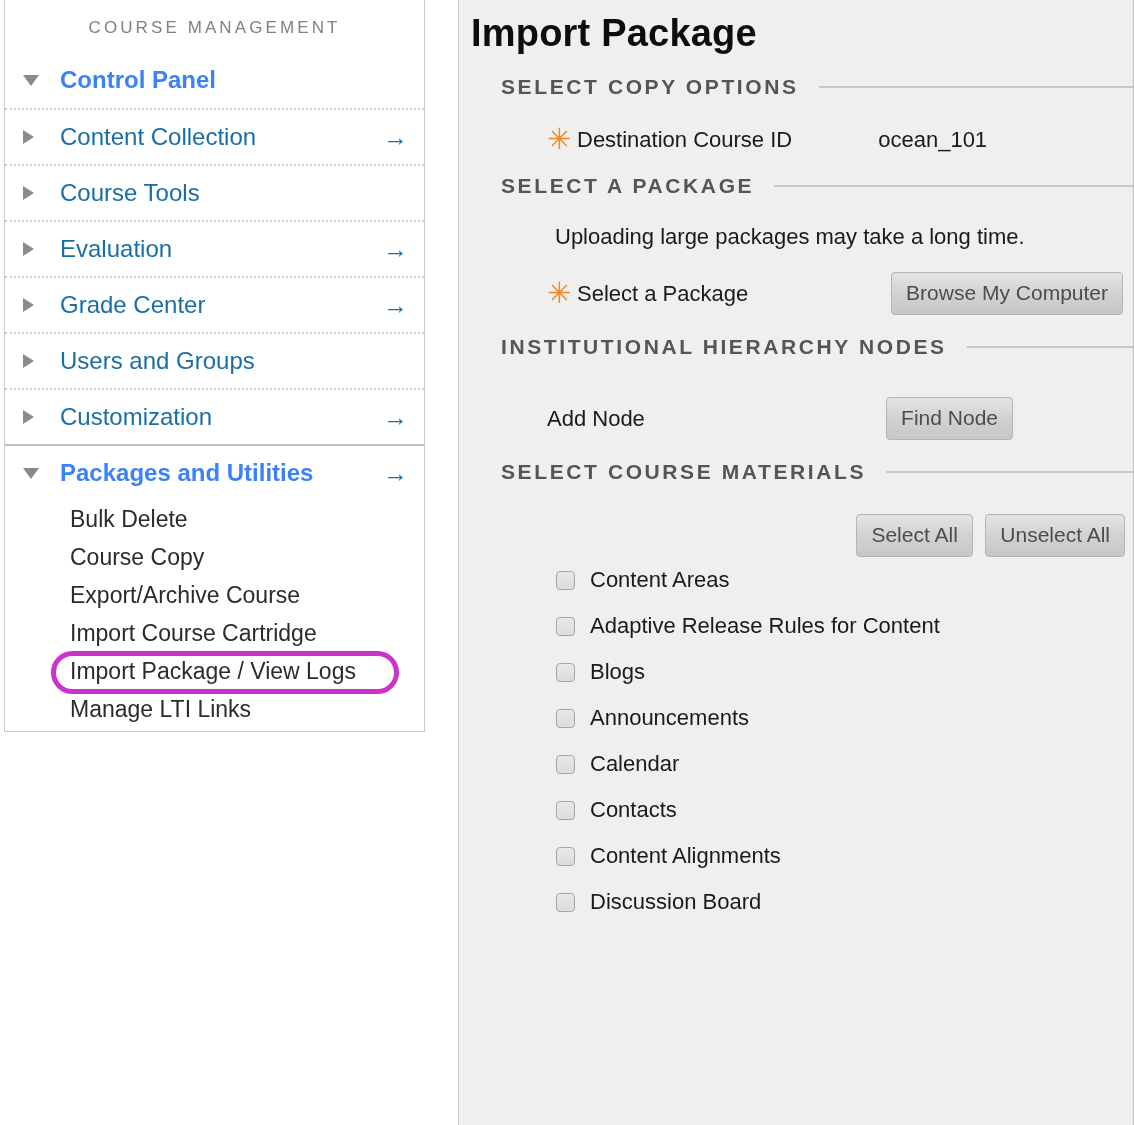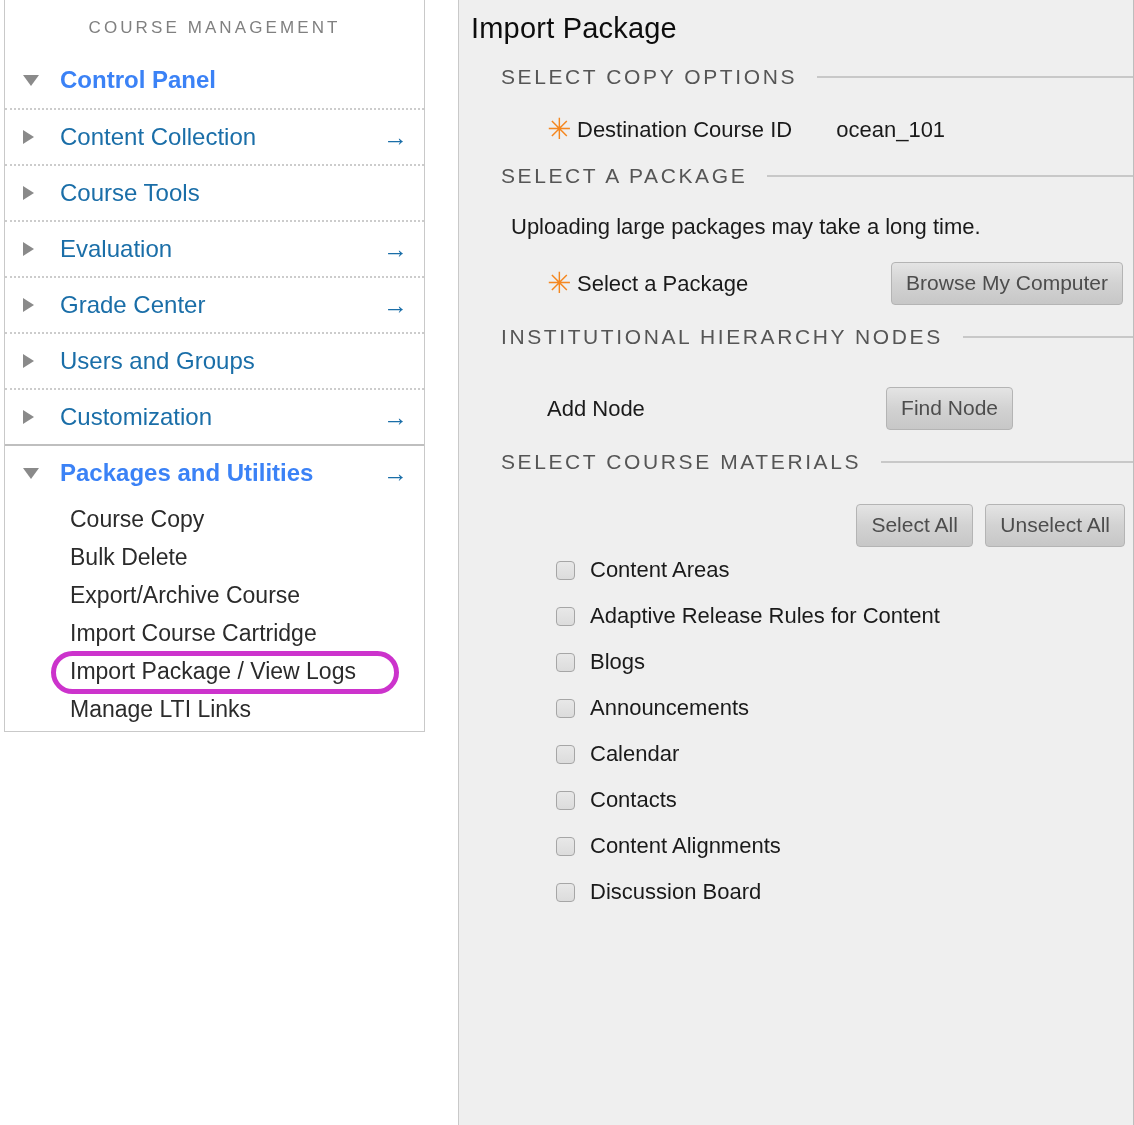--- a/index.html
+++ b/index.html
@@ -117,36 +117,36 @@
     top: 0;
     width: 676px;
     height: 1125px;
     background: #efefef;
     border-left: 1px solid #c9c9c9;
     border-right: 1px solid #bdbdbd;
     box-sizing: border-box;
     overflow: hidden;
   }
   .page-title {
-    font-size: 29px;
-    font-weight: normal;
+    font-size: 38px;
+    font-weight: bold;
     color: #0d0d0d;
     padding: 12px 0 0 12px;
     letter-spacing: 0.2px;
   }
   .section-head {
     display: flex;
     align-items: center;
     padding-left: 42px;
     padding-right: 0px;
     margin-top: 20px;
   }
   .section-head .txt {
     font-size: 21px;
-    font-weight: normal;
+    font-weight: bold;
     letter-spacing: 2.6px;
     color: #555555;
     white-space: nowrap;
   }
   .section-head .rule {
     flex: 1 1 auto;
     height: 2px;
     background: #c8c8c8;
     margin-left: 20px;
   }
@@ -166,27 +166,27 @@
     font-family: "DejaVu Sans", sans-serif;
   }
   .field-label {
     font-size: 22px;
     color: #1a1a1a;
     white-space: nowrap;
   }
   .field-value {
     font-size: 22px;
     color: #1a1a1a;
-    margin-left: 44px;
+    margin-left: 86px;
     white-space: nowrap;
   }
   .note {
     font-size: 22px;
     color: #1a1a1a;
-    padding-left: 52px;
+    padding-left: 96px;
     margin-top: 26px;
   }
   .btn {
     display: inline-block;
     font-size: 21px;
     color: #4d4d4d;
     background: linear-gradient(to bottom, #e4e4e4 0%, #d2d2d2 50%, #c7c7c7 100%);
     border: 1px solid #b4b4b4;
     border-radius: 4px;
     padding: 8px 14px 9px 14px;
@@ -299,22 +299,22 @@
       </div>
       <div class="nav-row solid">
         <span class="tri">
           <span class="tri-down"></span>
         </span>
         <span class="nav-label bold">Packages and Utilities</span>
         <span class="nav-arrow">→</span>
       </div>
     </div>
   <div id="sub-list">
+      <div class="subitem">Bulk Delete</div>
       <div class="subitem">Course Copy</div>
-      <div class="subitem">Bulk Delete</div>
       <div class="subitem">Export/Archive Course</div>
       <div class="subitem">Import Course Cartridge</div>
       <div class="subitem">Import Package / View Logs</div>
       <div class="subitem">Manage LTI Links</div>
     </div>
 </div>
 <div id="highlight-oval"></div>
 
 <div id="panel">
 

